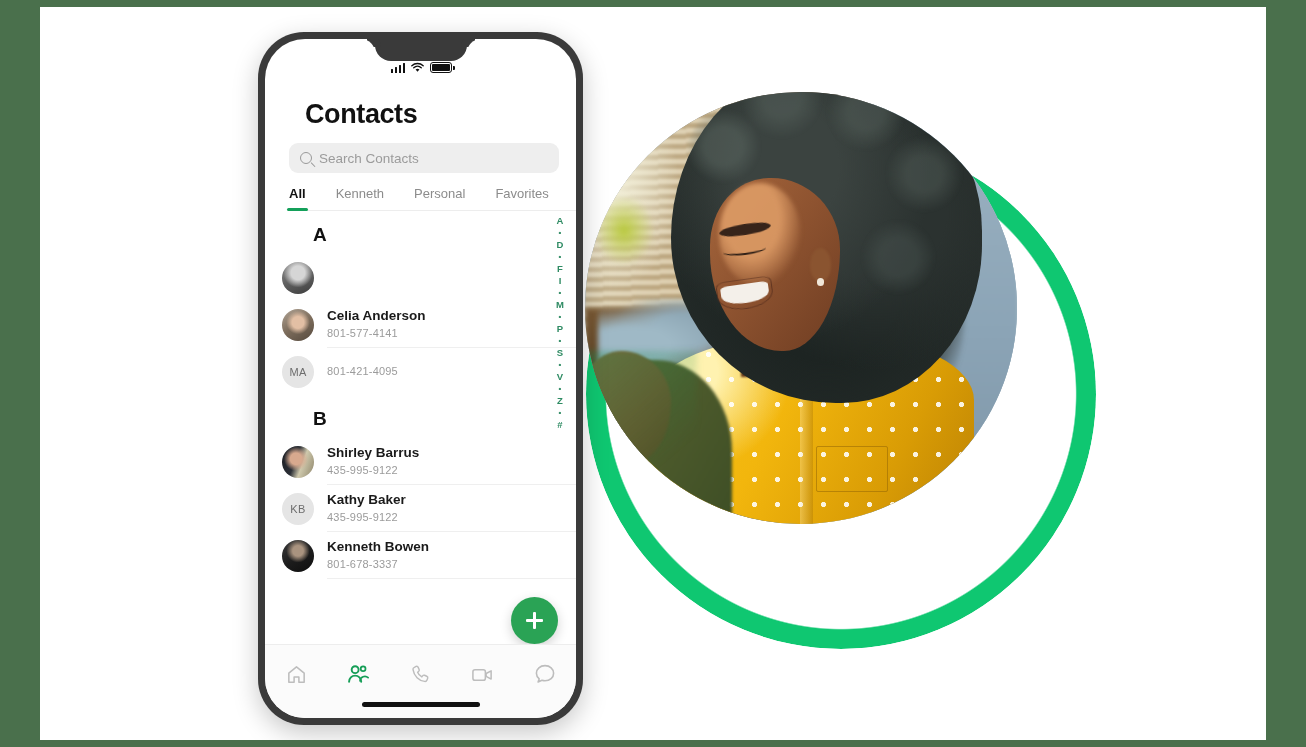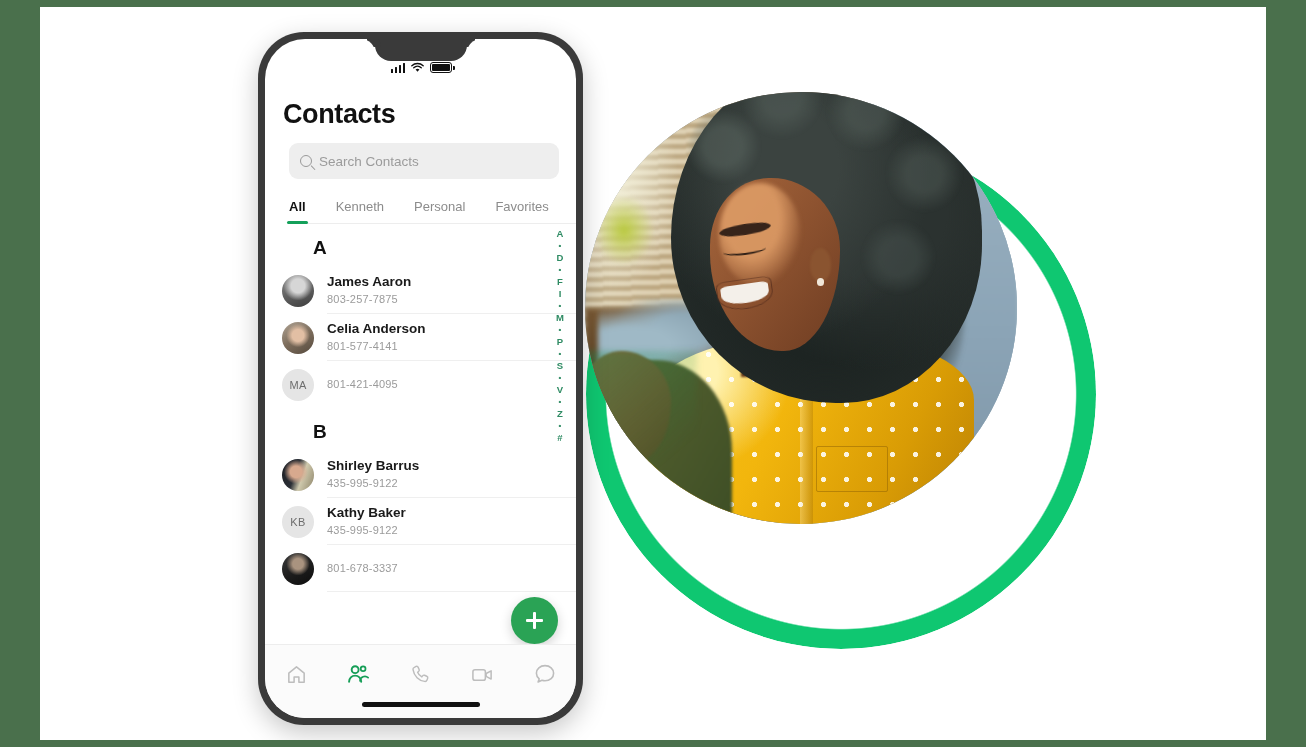--- a/index.html
+++ b/index.html
@@ -342,26 +342,26 @@
     border-radius: 0 1px 1px 0;
   }
   .battery span { display: block; width: 100%; height: 100%; background: #111; border-radius: 1px; }
 
   
   .app-title {
     font-size: 27px;
     font-weight: bold;
     color: #111;
     letter-spacing: -.4px;
-    padding: 26px 0 0 18px;
+    padding: 26px 0 0 40px;
   }
 
   .search-bar {
     margin: 13px 17px 0 24px;
-    height: 36px;
+    height: 30px;
     background: #eeeeee;
     border-radius: 9px;
     display: flex;
     align-items: center;
     gap: 7px;
     padding: 0 11px;
   }
   .search-icon {
     width: 12px; height: 12px;
     border: 1.4px solid #9a9a9a;
@@ -380,21 +380,21 @@
   }
   .search-placeholder {
     font-size: 13.5px;
     color: #9b9b9b;
   }
 
   
   .tabs {
     display: flex;
     gap: 0;
-    margin: 20px 0 0 24px;
+    margin: 13px 0 0 24px;
     padding-right: 18px;
     border-bottom: 1px solid #ededed;
   }
   .tab {
     font-size: 13px;
     color: #8c8c8c;
     padding: 0 0 9px 0;
     margin-right: 30px;
     position: relative;
     white-space: nowrap;
@@ -646,24 +646,20 @@
         <div class="tab">Personal</div>
         <div class="tab">Favorites</div>
       </div>
 
       <div class="list">
 
         <div class="section-letter">A</div>
 
         <div class="contact-row">
           <div class="avatar av-a"></div>
-          <div class="row-body">
-            <div class="contact-name">James Aaron</div>
-            <div class="contact-phone">803-257-7875</div>
-          </div>
         </div>
 
 
         <div class="contact-row">
           <div class="avatar av-c"></div>
           <div class="row-body">
             <div class="contact-name">Celia Anderson</div>
             <div class="contact-phone">801-577-4141</div>
           </div>
         </div>
@@ -689,20 +685,21 @@
           <div class="avatar initials">KB</div>
           <div class="row-body">
             <div class="contact-name">Kathy Baker</div>
             <div class="contact-phone">435-995-9122</div>
           </div>
         </div>
 
         <div class="contact-row">
           <div class="avatar av-e"></div>
           <div class="row-body">
+            <div class="contact-name">Kenneth Bowen</div>
             <div class="contact-phone">801-678-3337</div>
           </div>
         </div>
 
         <div class="az-index">
           <span>A</span>
           <span class="dot">•</span>
           <span>D</span>
           <span class="dot">•</span>
           <span>F</span>

